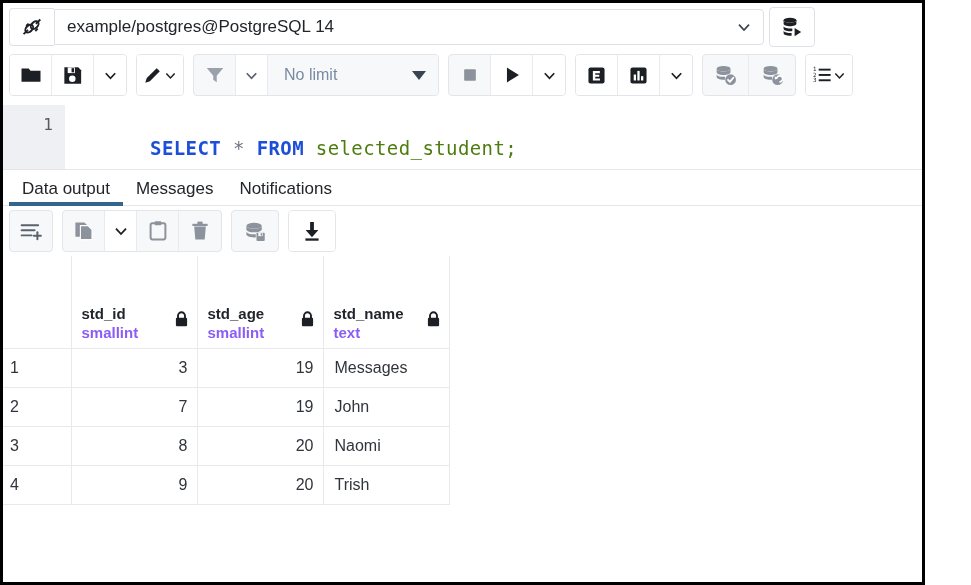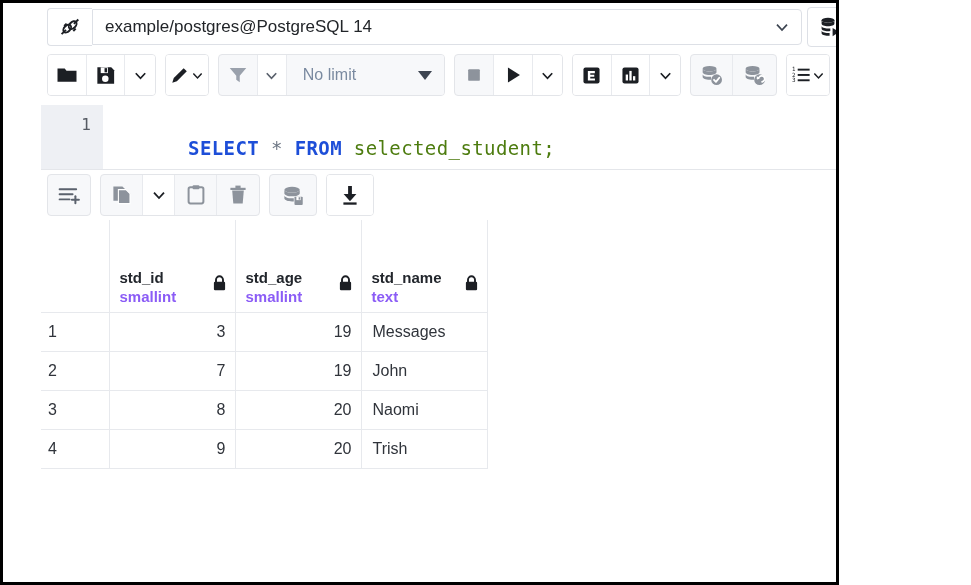--- a/index.html
+++ b/index.html
@@ -8,27 +8,26 @@
     background: #ffffff;
   }
   body {
     width: 971px;
     height: 585px;
     overflow: hidden;
     font-family: "Liberation Sans", sans-serif;
   }
   #app {
     position: relative;
-    width: 839px;
+    width: 925px;
     height: 585px;
     box-sizing: border-box;
     border: 3px solid #000000;
     background: #ffffff;
     overflow: hidden;
-    padding-left: 38px;
   }
 
   
   .conn-bar {
     display: flex;
     align-items: center;
     padding: 6px 0 6px 6px;
     background: #ffffff;
     height: 47px;
     box-sizing: border-box;
@@ -506,20 +505,31 @@
 
   <div class="editor">
     <div class="gutter">
       <span>1</span>
     </div>
     <div class="code">
       <span class="kw">SELECT</span><span class="op"> </span><span class="op">*</span><span class="op"> </span><span class="kw">FROM</span><span class="op"> </span><span class="ident">selected_student;</span>
     </div>
   </div>
 
+  <div class="outtabbar">
+    <div class="outtab active">
+      <span>Data output</span>
+    </div>
+    <div class="outtab">
+      <span>Messages</span>
+    </div>
+    <div class="outtab">
+      <span>Notifications</span>
+    </div>
+  </div>
 
   <div class="outtoolbar">
 
     <div class="tb-group">
       <div class="tb-btn">
         <svg width="24" height="24" viewBox="0 0 24 24">
           <g stroke="#5b626d" stroke-width="1.9" stroke-linecap="round">
             <path d="M2.6 6.2 h16.6"></path>
             <path d="M2.6 11.3 h13.0"></path>
             <path d="M2.6 16.4 h10.0"></path>

